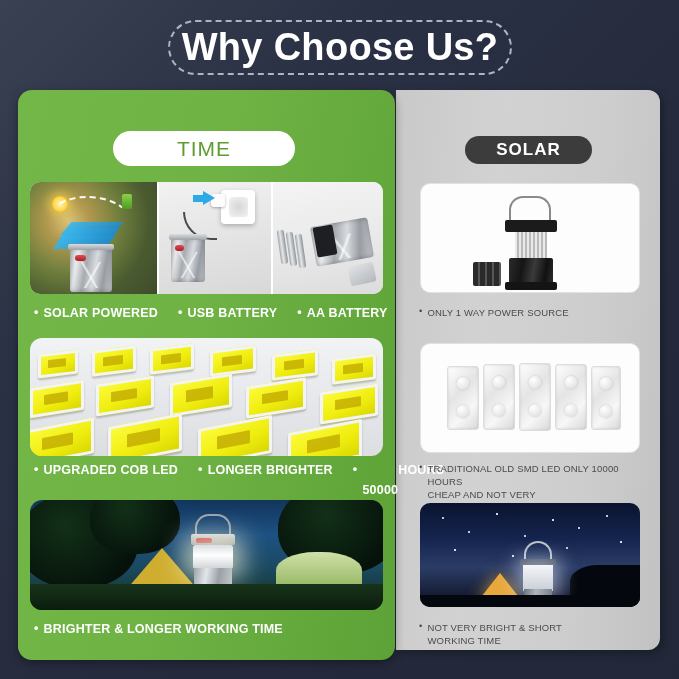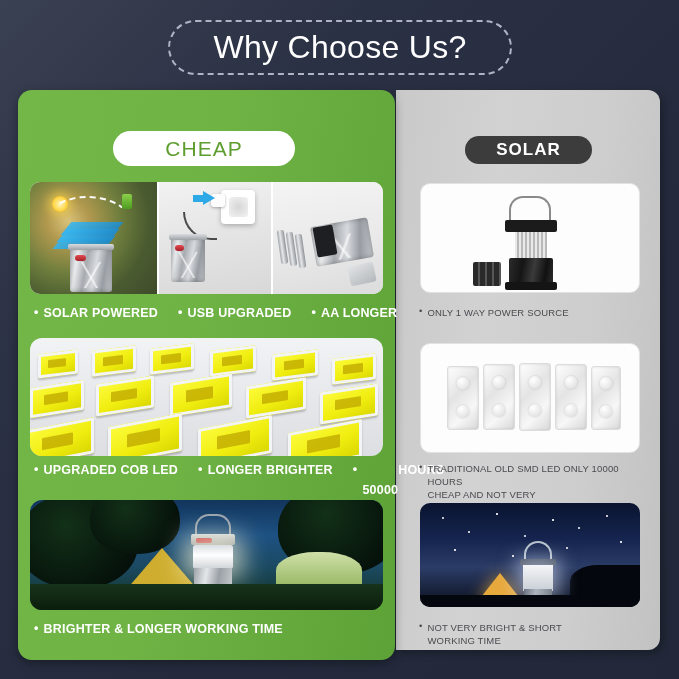--- a/index.html
+++ b/index.html
@@ -15,22 +15,22 @@
   #title-wrap {
     position: absolute;
     left: 168px; top: 20px;
     width: 344px; height: 55px;
     border: 2px dashed #aeb4c4;
     border-radius: 28px;
     display: flex; align-items: center; justify-content: center;
   }
   #title-text {
     color: #ffffff;
-    font-size: 32px;
-    font-weight: normal;
+    font-size: 38px;
+    font-weight: bold;
     letter-spacing: 0.3px;
     white-space: nowrap;
   }
 
   
   #ours-panel {
     position: absolute;
     left: 18px; top: 90px;
     width: 377px; height: 570px;
     background: linear-gradient(100deg, #72b748 0%, #6fb345 45%, #5da236 100%);
@@ -287,21 +287,21 @@
 </head>
 <body>
 
 <div id="title-wrap">
   <span id="title-text">Why Choose Us?</span>
 </div>
 
 <div id="ours-panel"></div>
 
 <div class="pill" id="ours-pill">
-  <span>CHEAP</span>
+  <span>TIME</span>
 </div>
 
 <div class="card" id="ours-media-1">
 
   <div class="sub" id="sub-solar">
     <div class="sun" style="left:22px;top:14px;"></div>
     <div class="arc" style="left:16px;top:14px;width:86px;height:52px;transform:rotate(2deg);"></div>
     <div class="green-chip" style="left:92px;top:12px;"></div>
     <div class="solar-panel-stack" style="left:36px;top:40px;">
       <i style="top:0;"></i>
@@ -334,25 +334,25 @@
   </div>
 </div>
 
 <div class="feat-row ours-row" id="ours-feat-1">
   <span class="feat-item">
     <span class="dot">•</span>
     <span>SOLAR POWERED</span>
   </span>
   <span class="feat-item">
     <span class="dot">•</span>
-    <span>USB  UPGRADED</span>
-  </span>
-  <span class="feat-item">
-    <span class="dot">•</span>
-    <span>AA  LONGER</span>
+    <span>USB  BATTERY</span>
+  </span>
+  <span class="feat-item">
+    <span class="dot">•</span>
+    <span>AA  BATTERY</span>
   </span>
 </div>
 
 <div class="card" id="ours-media-2">
 
   <div class="cob" style="left:8px;top:14px;width:40px;height:24px;transform:skewY(-7deg);">
       <i></i>
     </div>
   <div class="cob" style="left:62px;top:10px;width:44px;height:26px;transform:skewY(-7deg);">
       <i></i>

